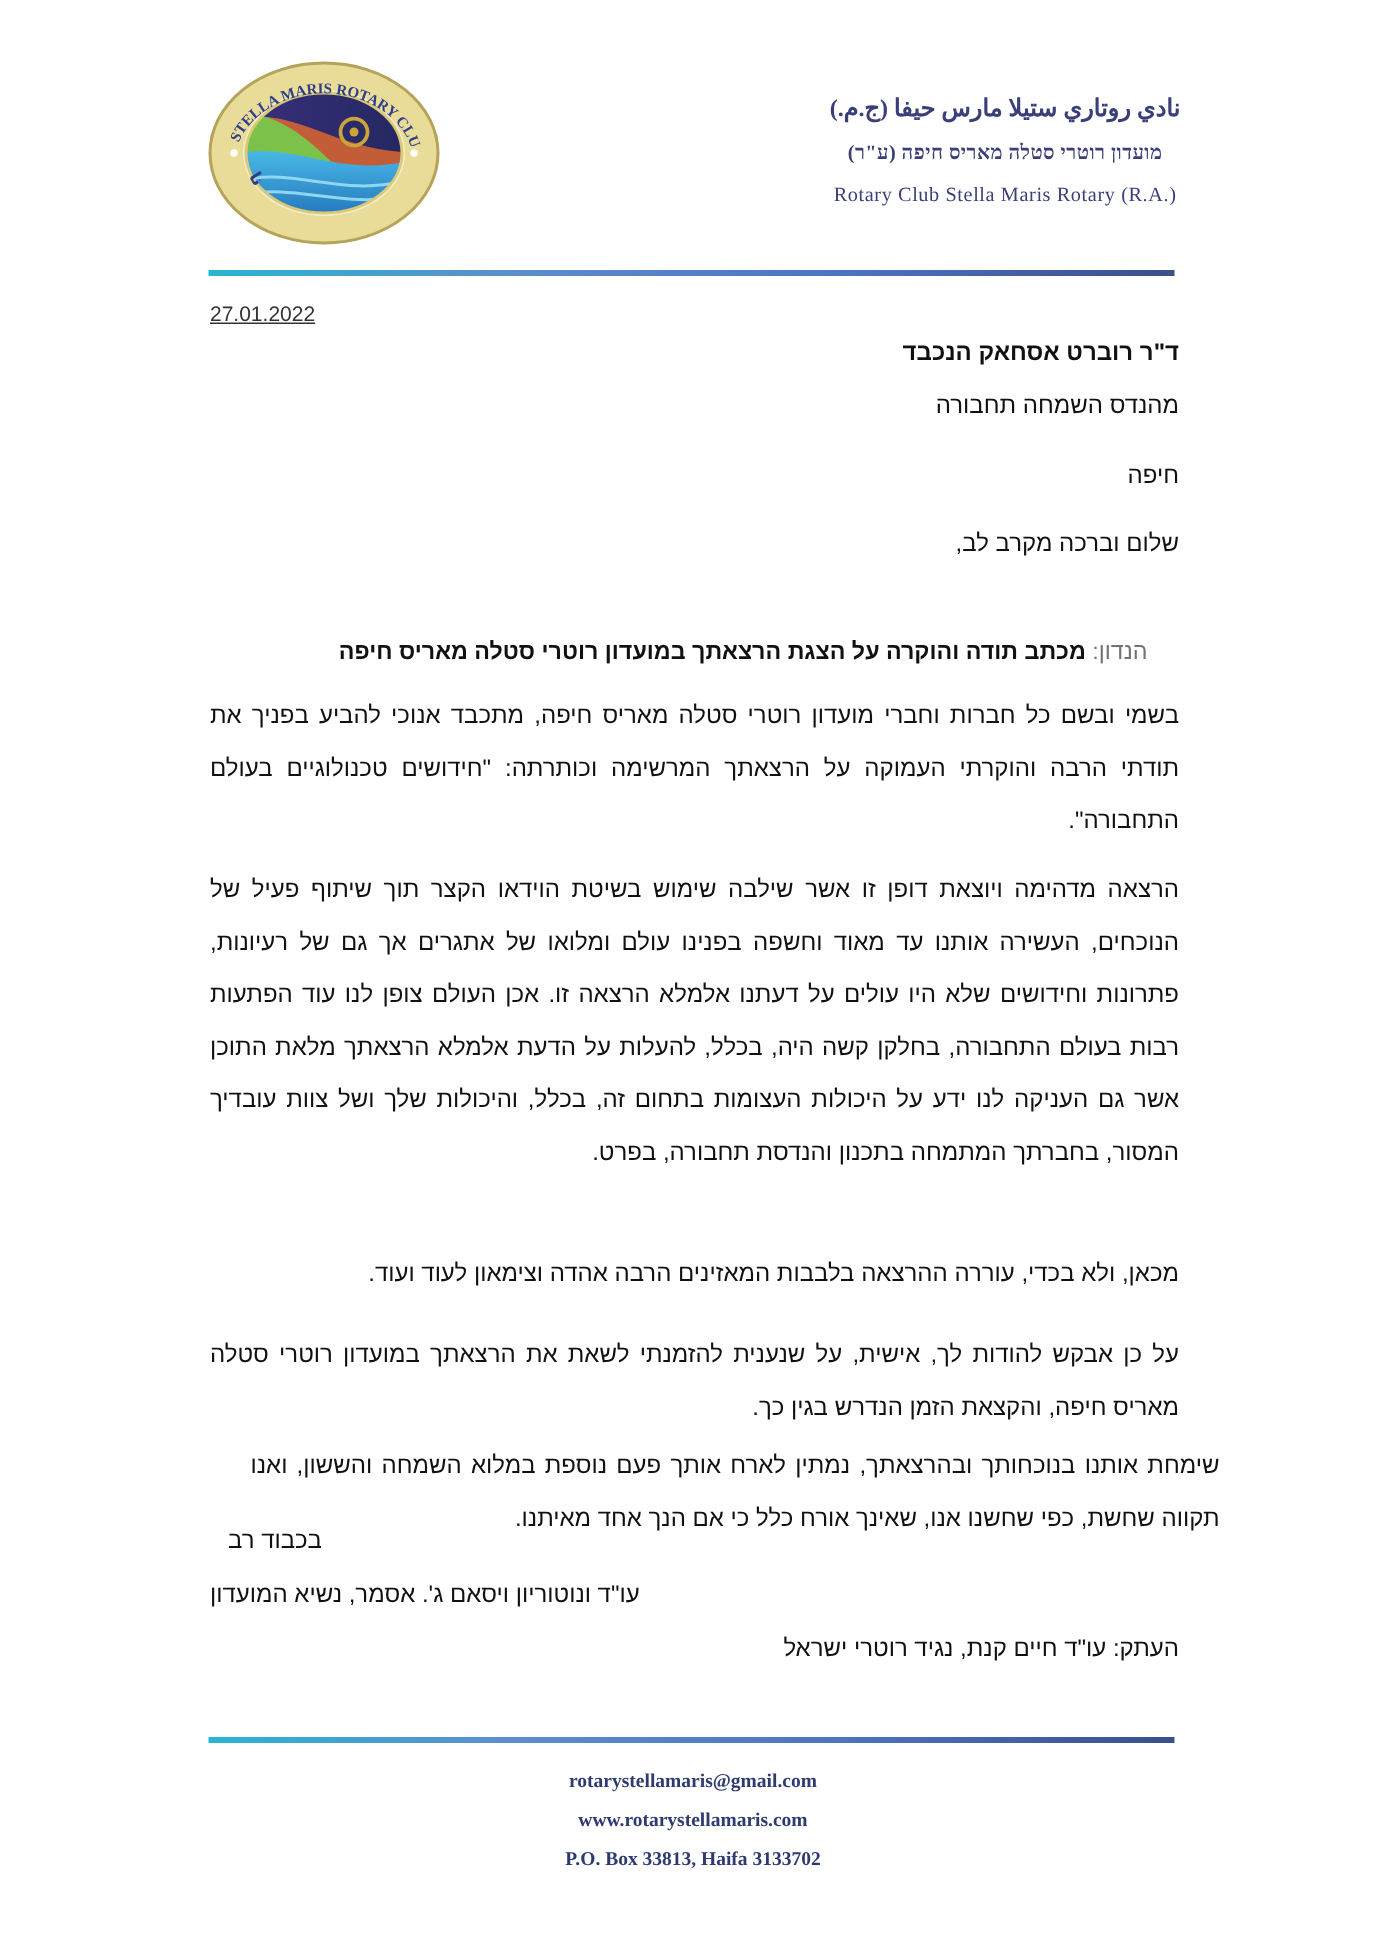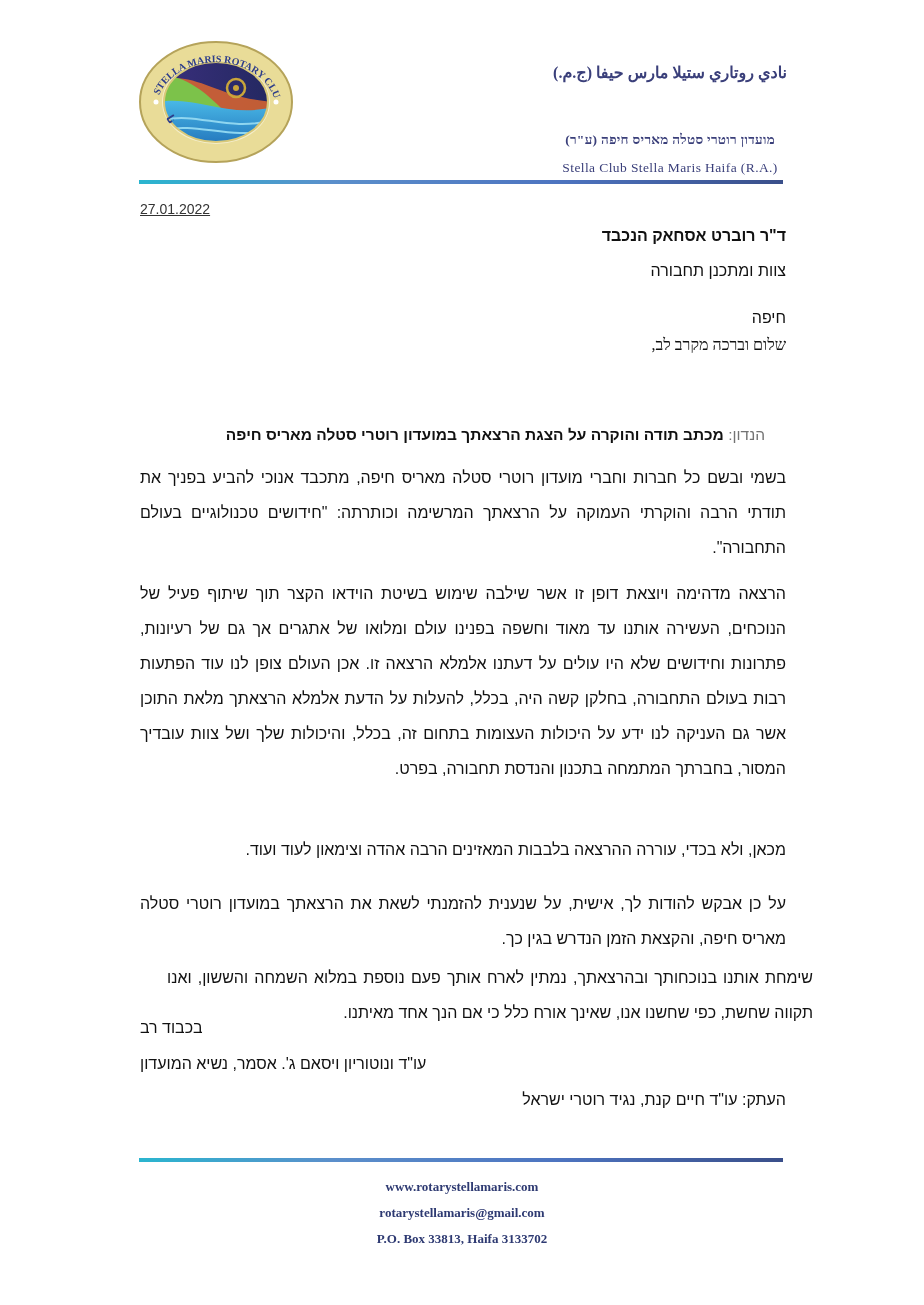--- a/index.html
+++ b/index.html
@@ -4,52 +4,52 @@
 <style>
   html, body { margin: 0; padding: 0; background: #ffffff; }
   body { width: 924px; height: 1305px; position: relative; overflow: hidden;
          font-family: "Liberation Sans", "DejaVu Sans", sans-serif; color: #111; }
 
   .logo { position: absolute; left: 138px; top: 40px; width: 156px; height: 124px; }
 
   .letterhead { position: absolute; right: 137px; top: 58px; text-align: center;
                 font-family: "Liberation Serif", "DejaVu Serif", serif; color: #3a3f7a; }
   .lh-arabic { font-size: 16px; direction: rtl; line-height: 30px; font-weight: bold; }
-  .lh-hebrew { font-size: 13.5px; direction: rtl; line-height: 28px; font-weight: bold; letter-spacing: 0.3px; margin-top: 38px; }
+  .lh-hebrew { font-size: 13.5px; direction: rtl; line-height: 28px; font-weight: bold; letter-spacing: 0.3px; }
   .lh-english { font-size: 13.5px; line-height: 28px; letter-spacing: 0.4px; }
 
   .rule { position: absolute; left: 139px; width: 644px; height: 4px;
           background: linear-gradient(to right, #2ab5cf 0%, #5b8fcb 30%, #4d74c0 65%, #3a4f8a 100%); }
   .rule.top { top: 180px; }
   .rule.bottom { top: 1158px; }
 
   .date { position: absolute; left: 140px; top: 201px; font-size: 14px; color: #333;
           text-decoration: underline; }
 
   .content { position: absolute; left: 140px; width: 646px; direction: rtl; text-align: right;
              font-size: 16px; color: #111; }
   .recipient-name { top: 227px; font-weight: bold; }
   .recipient-title { top: 262px; }
   .recipient-city { top: 309px; }
-  .greeting { top: 336px; font-family: Liberation Serif, serif; }
+  .greeting { top: 354px; }
 
   .subject { position: absolute; left: 140px; width: 625px; top: 426px; direction: rtl; text-align: right; font-size: 15.5px; }
   .subject .label { color: #737373; }
   .subject .title { font-weight: bold; }
 
   .para { position: absolute; left: 140px; width: 646px; direction: rtl; text-align: justify;
           text-align-last: right; font-size: 16px; line-height: 35px; color: #111; }
   .p1 { top: 460px; }
   .p2 { top: 576px; }
   .p3 { top: 832px; }
   .p4 { top: 886px; }
   .p5 { top: 960px; margin-left: 27px; }
 
   .sign { position: absolute; direction: rtl; font-size: 16px; color: #111; }
-  .closing { left: 140px; top: 1019px; }
+  .closing { left: 152px; top: 1019px; }
   .signer { left: 140px; top: 1055px; }
   .cc { right: 138px; top: 1091px; }
 
   .footer { position: absolute; left: 140px; width: 644px; top: 1174px; text-align: center;
             font-family: "Liberation Serif", "DejaVu Serif", serif; color: #2e3a72; font-size: 13px;
             font-weight: bold; }
   .footer div { line-height: 26px; }
 </style>
 </head>
 <body>
@@ -91,29 +91,29 @@
     <path id="arcBot" d="M28 78 A 54 40 0 0 0 128 78" fill="none"></path>
     <text font-size="11" font-weight="bold" fill="#2d3d8a" font-family="DejaVu Sans, sans-serif" direction="rtl">
       <textPath href="#arcBot" startOffset="8">نادي روتاري ستيلا مارس حيفا</textPath>
     </text>
   </svg>
 </div>
 
 <div class="letterhead">
   <div class="lh-arabic">نادي روتاري ستيلا مارس حيفا (ج.م.)</div>
   <div class="lh-hebrew">מועדון רוטרי סטלה מאריס חיפה (ע"ר)</div>
-  <div class="lh-english">Stella Club Stella Maris Haifa (R.A.)</div>
+  <div class="lh-english">Rotary Club Stella Maris Rotary (R.A.)</div>
 </div>
 
 <div class="rule top"></div>
 
 <div class="date">27.01.2022</div>
 
 <div class="content recipient-name">ד"ר רוברט אסחאק הנכבד</div>
-<div class="content recipient-title">צוות ומתכנן תחבורה</div>
+<div class="content recipient-title">מהנדס השמחה תחבורה</div>
 <div class="content recipient-city">חיפה</div>
 
 <div class="content greeting">שלום וברכה מקרב לב,</div>
 
 <div class="subject">
   <span class="label">הנדון: </span><span class="title">מכתב תודה והוקרה על הצגת הרצאתך במועדון רוטרי סטלה מאריס חיפה</span>
 </div>
 
 <div class="para p1">בשמי ובשם כל חברות וחברי מועדון רוטרי סטלה מאריס חיפה, מתכבד אנוכי להביע בפניך את תודתי הרבה והוקרתי העמוקה על הרצאתך המרשימה וכותרתה: "חידושים טכנולוגיים בעולם התחבורה".</div>
 <div class="para p2">הרצאה מדהימה ויוצאת דופן זו אשר שילבה שימוש בשיטת הוידאו הקצר תוך שיתוף פעיל של הנוכחים, העשירה אותנו עד מאוד וחשפה בפנינו עולם ומלואו של אתגרים אך גם של רעיונות, פתרונות וחידושים שלא היו עולים על דעתנו אלמלא הרצאה זו. אכן העולם צופן לנו עוד הפתעות רבות בעולם התחבורה, בחלקן קשה היה, בכלל, להעלות על הדעת אלמלא הרצאתך מלאת התוכן אשר גם העניקה לנו ידע על היכולות העצומות בתחום זה, בכלל, והיכולות שלך ושל צוות עובדיך המסור, בחברתך המתמחה בתכנון והנדסת תחבורה, בפרט.</div>
@@ -121,16 +121,16 @@
 <div class="para p4">על כן אבקש להודות לך, אישית, על שנענית להזמנתי לשאת את הרצאתך במועדון רוטרי סטלה מאריס חיפה, והקצאת הזמן הנדרש בגין כך.</div>
 <div class="para p5">שימחת אותנו בנוכחותך ובהרצאתך, נמתין לארח אותך פעם נוספת במלוא השמחה והששון, ואנו תקווה שחשת, כפי שחשנו אנו, שאינך אורח כלל כי אם הנך אחד מאיתנו.</div>
 
 <div class="sign closing">בכבוד רב</div>
 <div class="sign signer">עו"ד ונוטוריון ויסאם ג'. אסמר, נשיא המועדון</div>
 <div class="sign cc">העתק: עו"ד חיים קנת, נגיד רוטרי ישראל</div>
 
 <div class="rule bottom"></div>
 
 <div class="footer">
+  <div>rotarystellamaris@gmail.com</div>
   <div>www.rotarystellamaris.com</div>
-  <div>rotarystellamaris@gmail.com</div>
   <div>P.O. Box 33813, Haifa 3133702</div>
 </div>
 
 </body></html>

